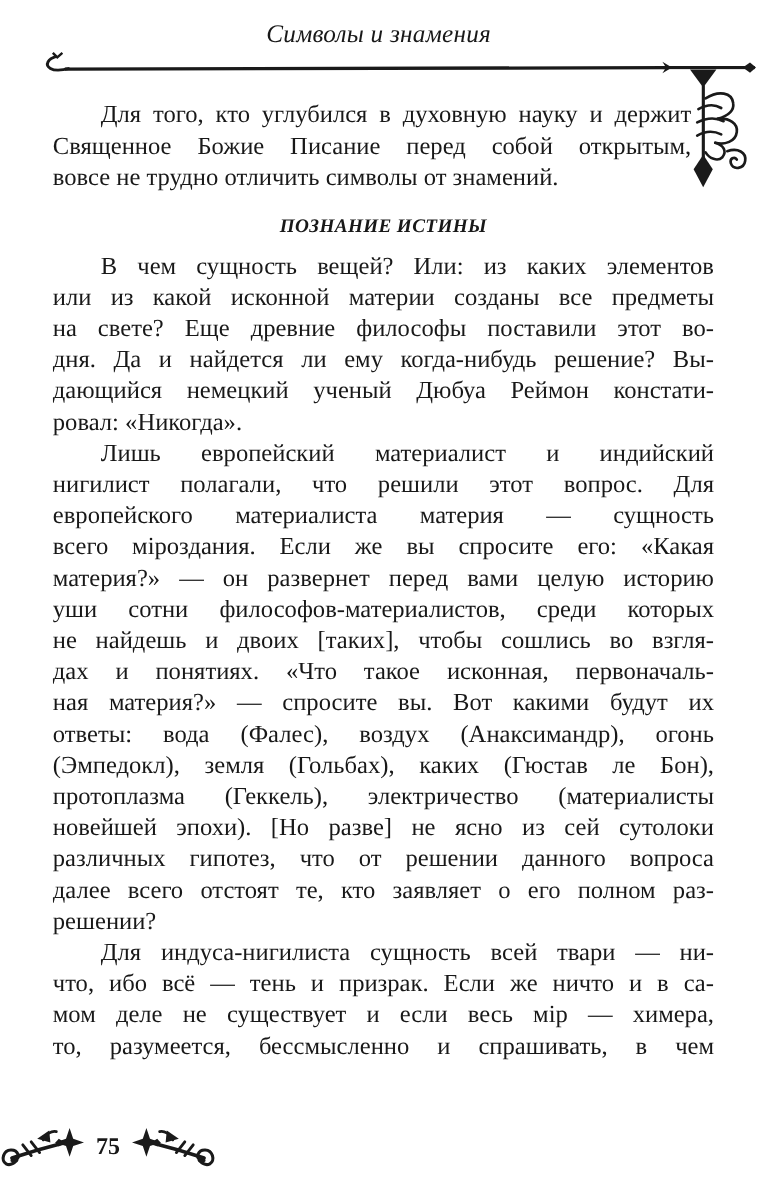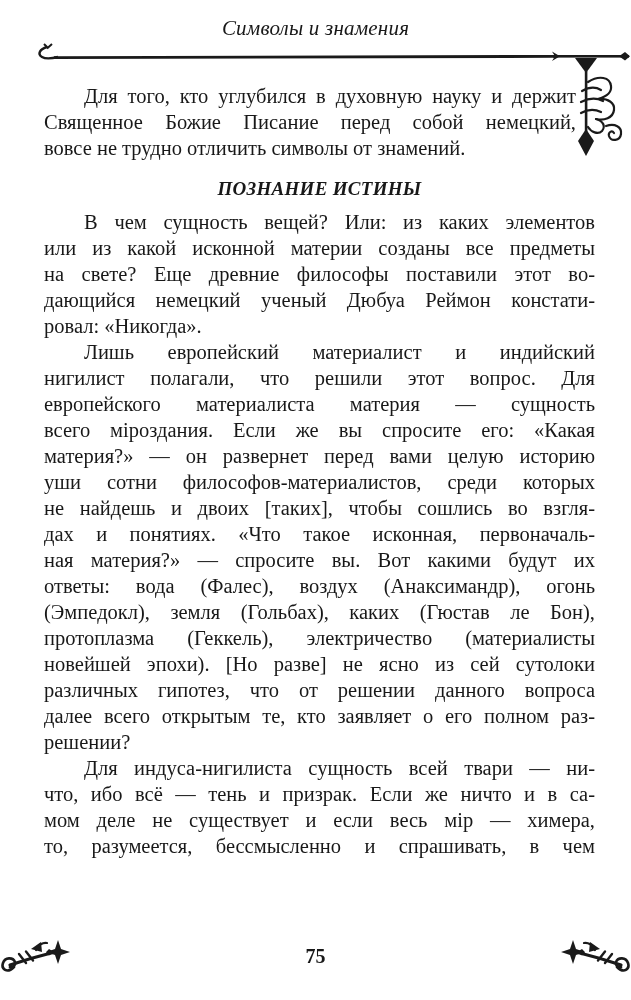--- a/index.html
+++ b/index.html
@@ -19,26 +19,26 @@
   .paragraph.narrow{width:532px;}
   .line{
     height:26px;line-height:26px;font-size:20.5px;
     text-align:justify;text-align-last:justify;
     overflow:hidden;white-space:nowrap;
   }
   .line.indent{padding-left:40px;}
   .line.line-end{text-align:left;text-align-last:left;}
   .section-heading{
     margin-top:14px;margin-bottom:6px;height:28px;line-height:28px;
-    text-align:center;font-weight:bold;font-style:italic;font-size:19px;
+    text-align:center;font-weight:bold;font-style:italic;font-size:16px;
     letter-spacing:0.3px;
   }
   .page-footer{
     position:absolute;top:936px;left:0;width:100%;
-    display:flex;justify-content:space-between;align-items:center;gap:7px;
+    display:flex;justify-content:flex-start;align-items:center;gap:7px;
   }
   .page-number{font-size:20px;font-weight:bold;padding:0 1px;}
   .orn{display:block;}
   .orn.mirror{transform:scaleX(-1);}
 </style>
 </head>
 <body>
 
 <div class="page">
 
@@ -68,47 +68,48 @@
       <path d="M31,45 C38,41 45,41 50,44"></path>
       <path d="M30,56 C38,52 46,52 52,55"></path>
       <path d="M30,67 C37,63 44,63 50,66"></path>
       <path d="M55,80 C64,77 71,81 70,88 C69,95 60,96 58,90 C57,86 61,84 63,87"></path>
     </g>
   </svg>
 
   <main class="page-body">
       <div class="paragraph narrow">
         <div class="line indent">Для того, кто углубился в духовную науку и держит</div>
-        <div class="line">Священное Божие Писание перед собой немецкий,</div>
+        <div class="line">Священное Божие Писание перед собой открытым,</div>
         <div class="line line-end">вовсе не трудно отличить символы от знамений.</div>
       </div>
       <div class="section-heading">ПОЗНАНИЕ ИСТИНЫ</div>
       <div class="paragraph">
         <div class="line indent">В чем сущность вещей? Или: из каких элементов</div>
         <div class="line">или из какой исконной материи созданы все предметы</div>
         <div class="line">на свете? Еще древние философы поставили этот во-</div>
+        <div class="line">дня. Да и найдется ли ему когда-нибудь решение? Вы-</div>
         <div class="line">дающийся немецкий ученый Дюбуа Реймон констати-</div>
         <div class="line line-end">ровал: «Никогда».</div>
       </div>
       <div class="paragraph">
         <div class="line indent">Лишь европейский материалист и индийский</div>
         <div class="line">нигилист полагали, что решили этот вопрос. Для</div>
         <div class="line">европейского материалиста материя — сущность</div>
         <div class="line">всего мiроздания. Если же вы спросите его: «Какая</div>
         <div class="line">материя?» — он развернет перед вами целую историю</div>
         <div class="line">уши сотни философов-материалистов, среди которых</div>
         <div class="line">не найдешь и двоих [таких], чтобы сошлись во взгля-</div>
         <div class="line">дах и понятиях. «Что такое исконная, первоначаль-</div>
         <div class="line">ная материя?» — спросите вы. Вот какими будут их</div>
         <div class="line">ответы: вода (Фалес), воздух (Анаксимандр), огонь</div>
         <div class="line">(Эмпедокл), земля (Гольбах), каких (Гюстав ле Бон),</div>
         <div class="line">протоплазма (Геккель), электричество (материалисты</div>
         <div class="line">новейшей эпохи). [Но разве] не ясно из сей сутолоки</div>
         <div class="line">различных гипотез, что от решении данного вопроса</div>
-        <div class="line">далее всего открытым те, кто заявляет о его полном раз-</div>
+        <div class="line">далее всего отстоят те, кто заявляет о его полном раз-</div>
         <div class="line line-end">решении?</div>
       </div>
       <div class="paragraph">
         <div class="line indent">Для индуса-нигилиста сущность всей твари — ни-</div>
         <div class="line">что, ибо всё — тень и призрак. Если же ничто и в са-</div>
         <div class="line">мом деле не существует и если весь мiр — химера,</div>
         <div class="line">то, разумеется, бессмысленно и спрашивать, в чем</div>
       </div>
     </main>
 

